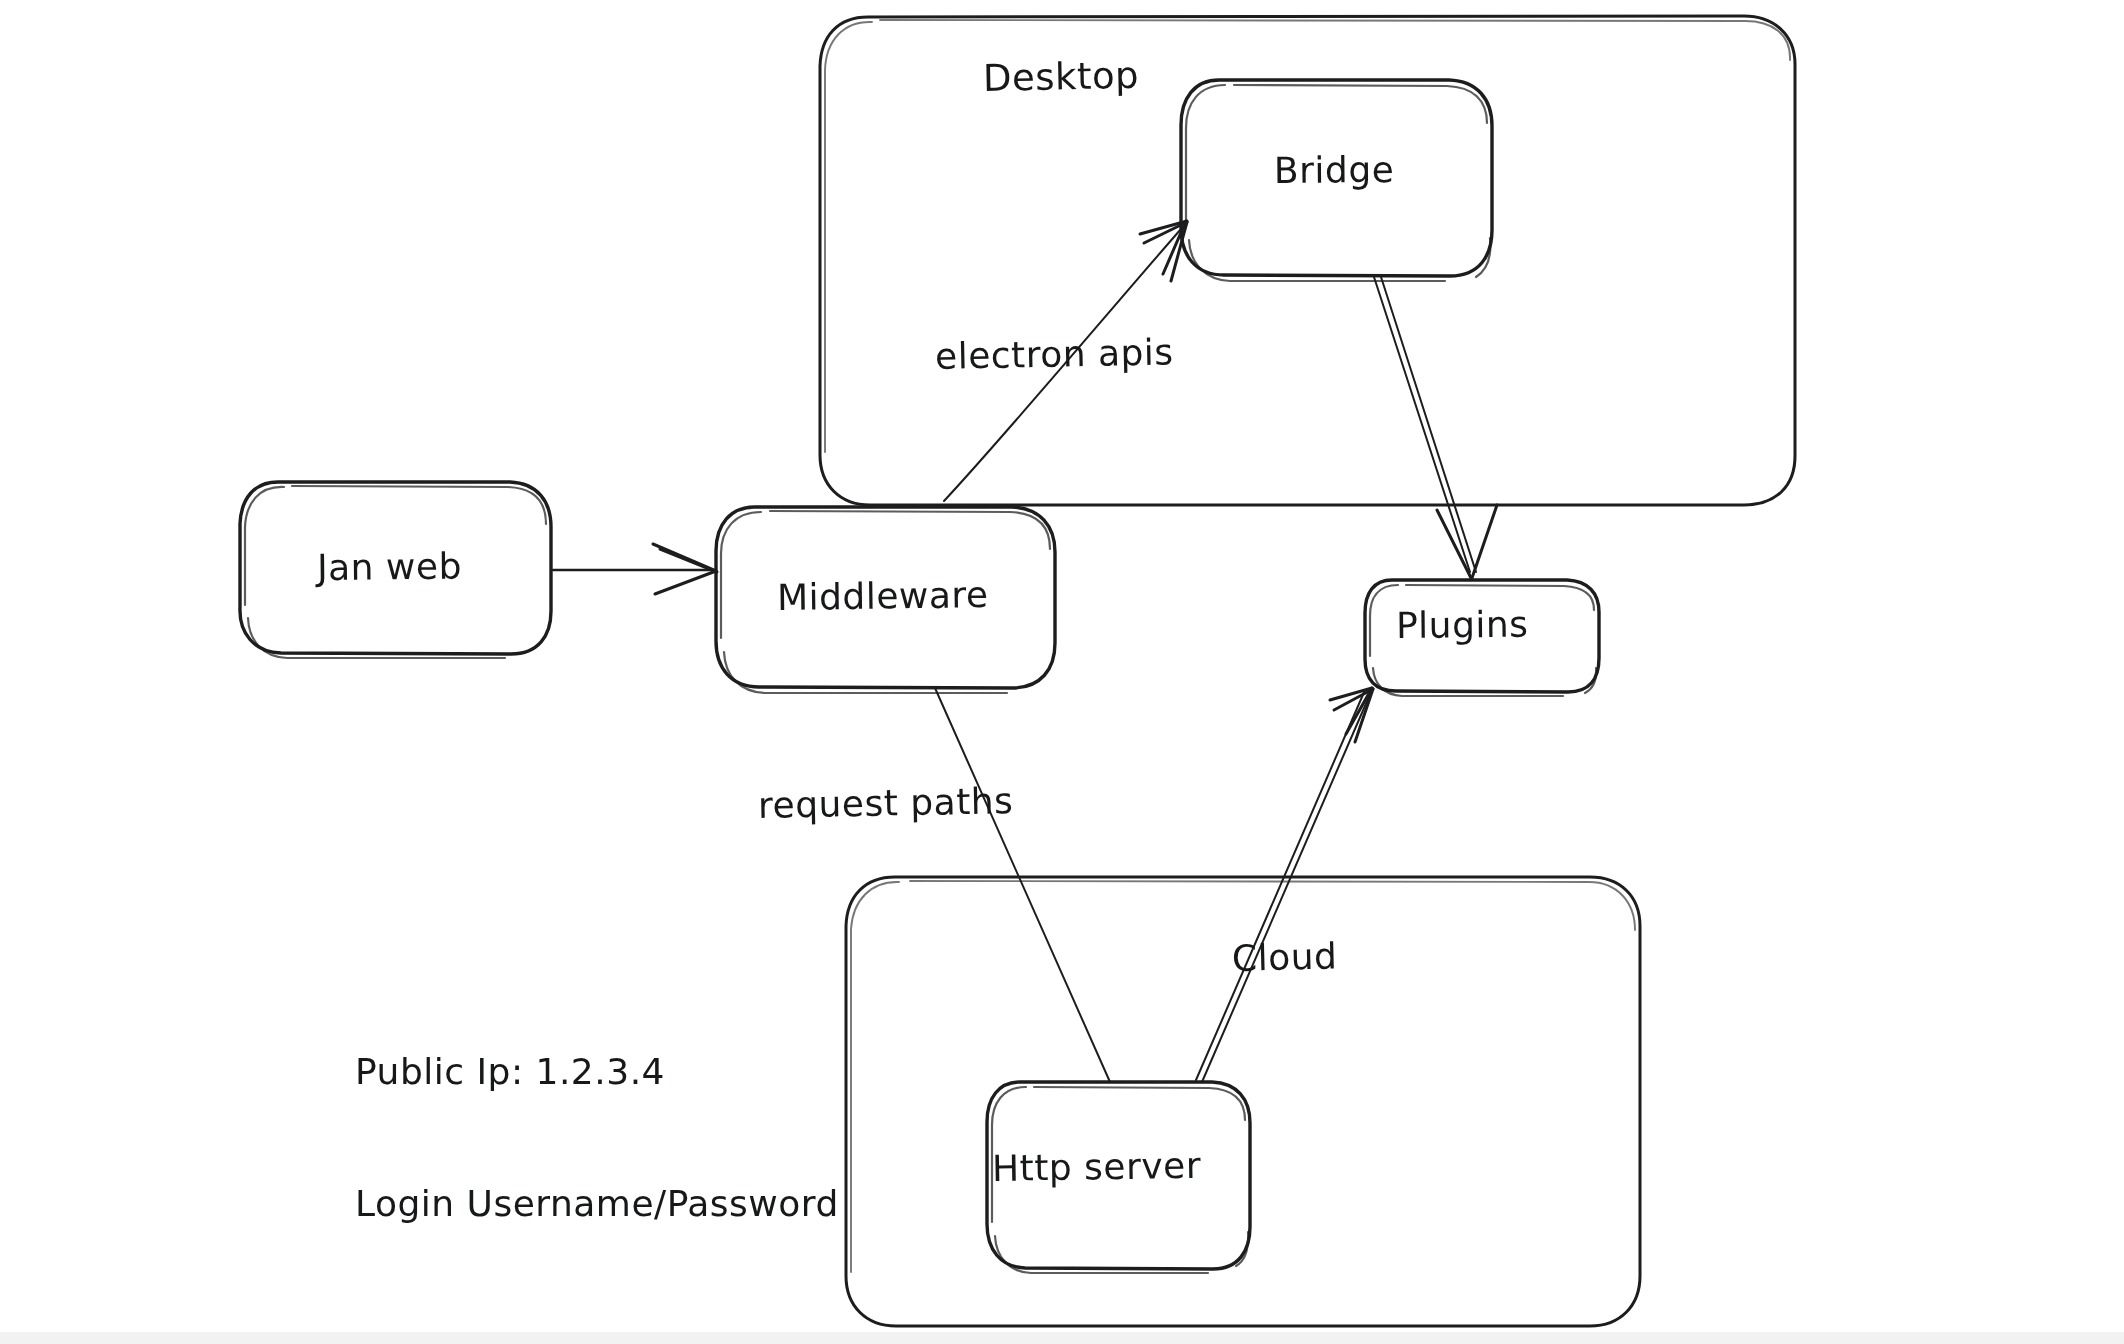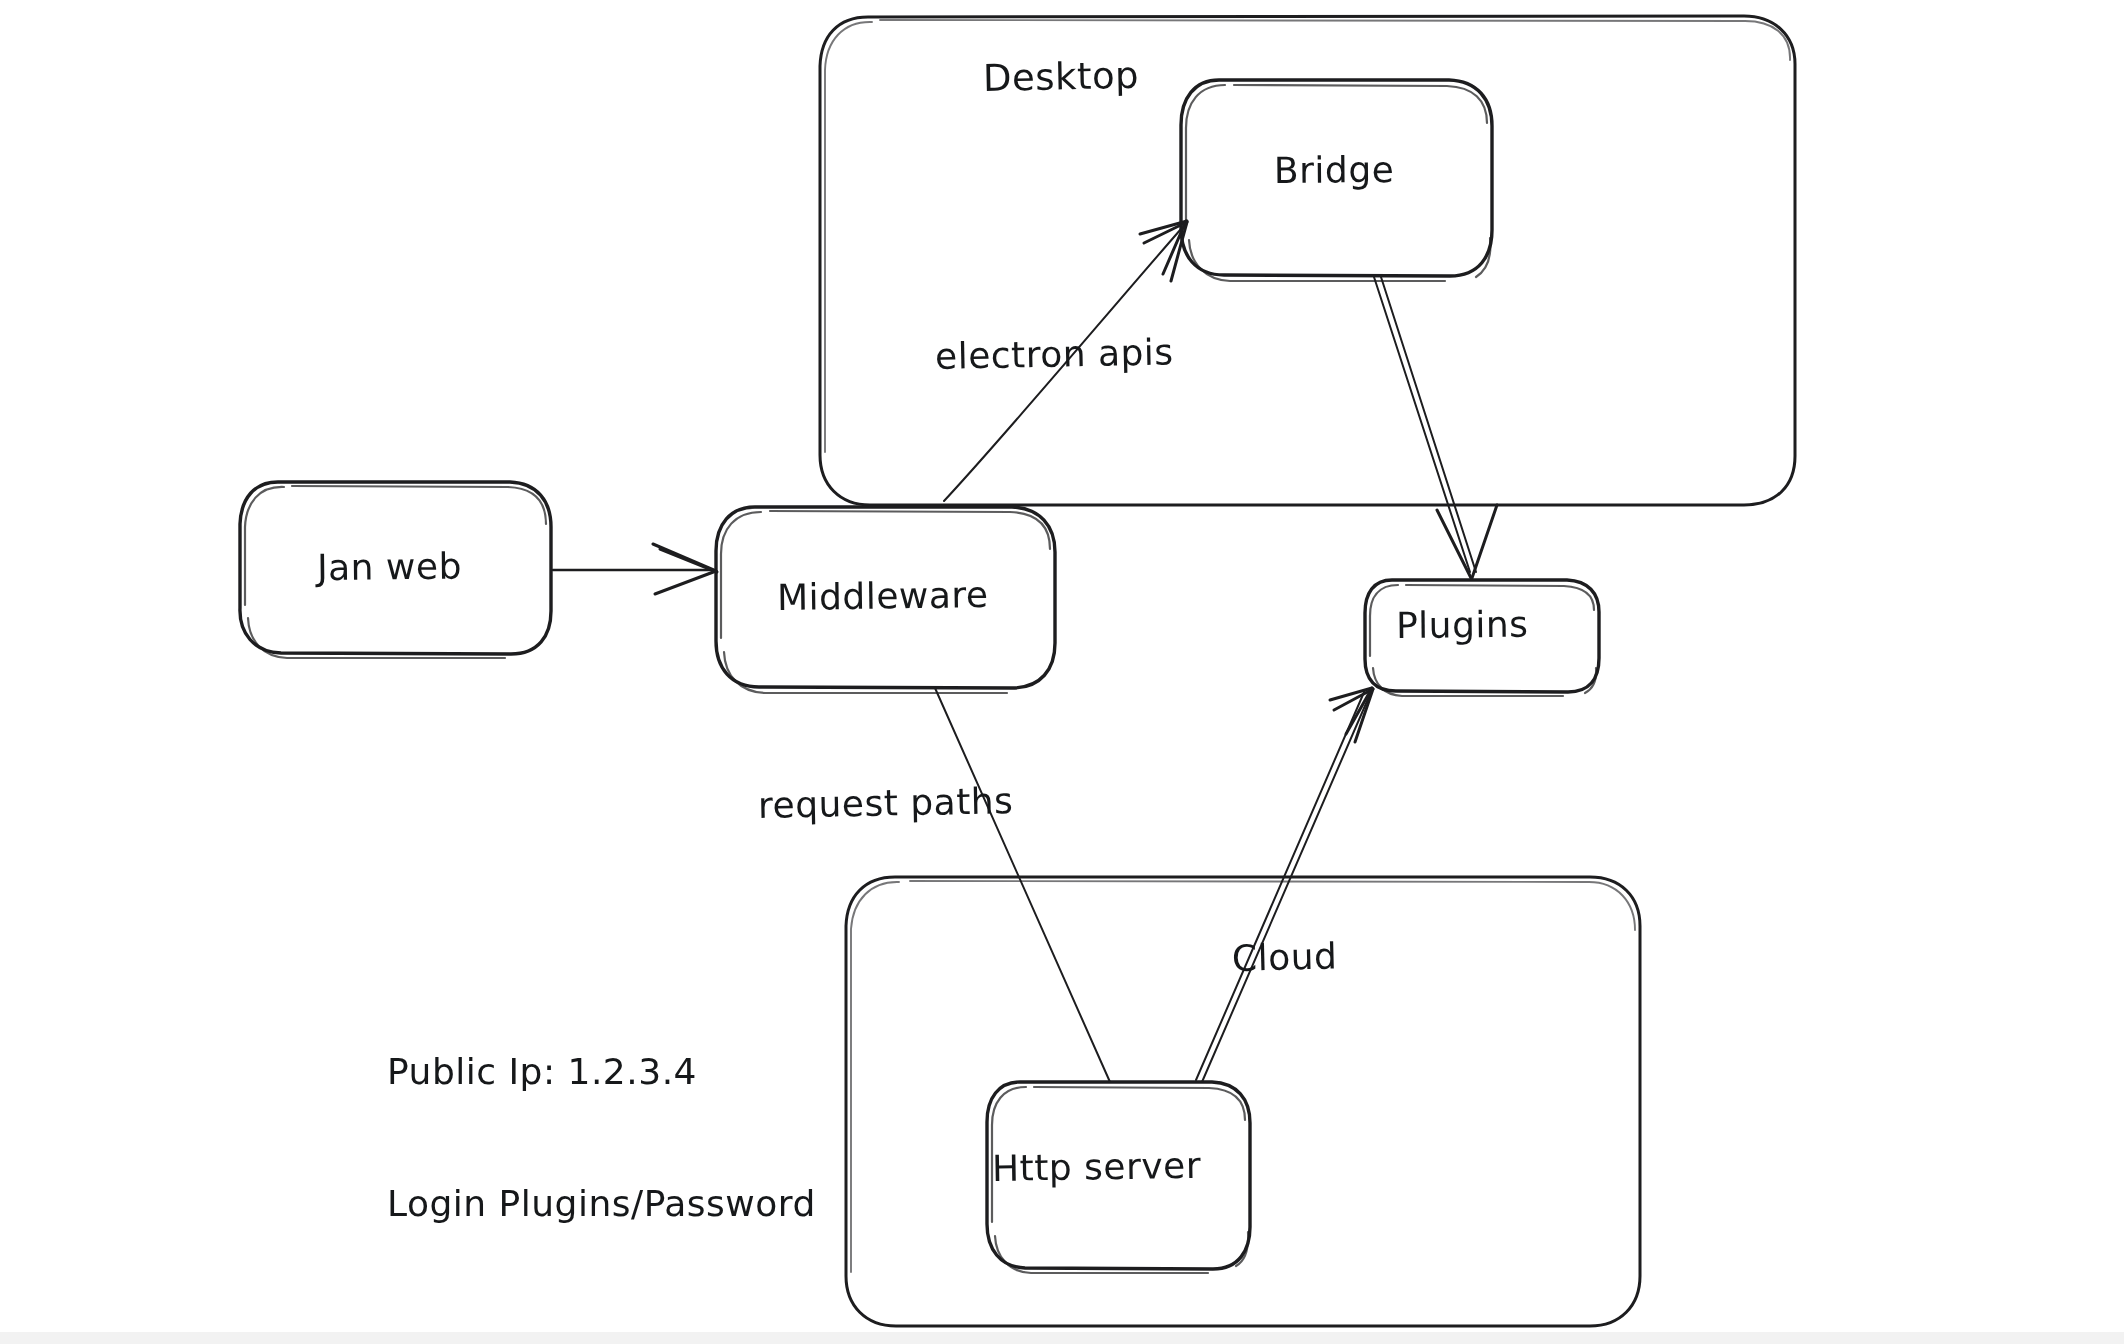--- a/index.html
+++ b/index.html
@@ -247,20 +247,20 @@
   <div class="hand node-label" style="left:1396px; top:605px; transform: rotate(-0.6deg);">Plugins</div>
 
   <div class="hand node-label" style="left:992px; top:1148px; transform: rotate(-0.9deg);">Http server</div>
 
   <div class="hand edge-label" style="left:935px; top:336px; transform: rotate(-1.1deg);">electron apis</div>
 
   <div class="hand edge-label" style="left:758px; top:785px; transform: rotate(-1.1deg);">request paths</div>
 
   <div class="hand edge-label" style="left:1232px; top:938px; transform: rotate(-1.4deg);">Cloud</div>
 
-  <div class="note-block" style="left:355px; top:962px;margin-left:32px;">
+  <div class="note-block" style="left:355px; top:962px;">
     <span class="note-line">Public Ip: 1.2.3.4</span>
-    <span class="note-line">Login Plugins/Password</span>
+    <span class="note-line">Login Username/Password</span>
   </div>
 
   <div class="bottom-strip"></div>
 
 </div>
 
 </body></html>

